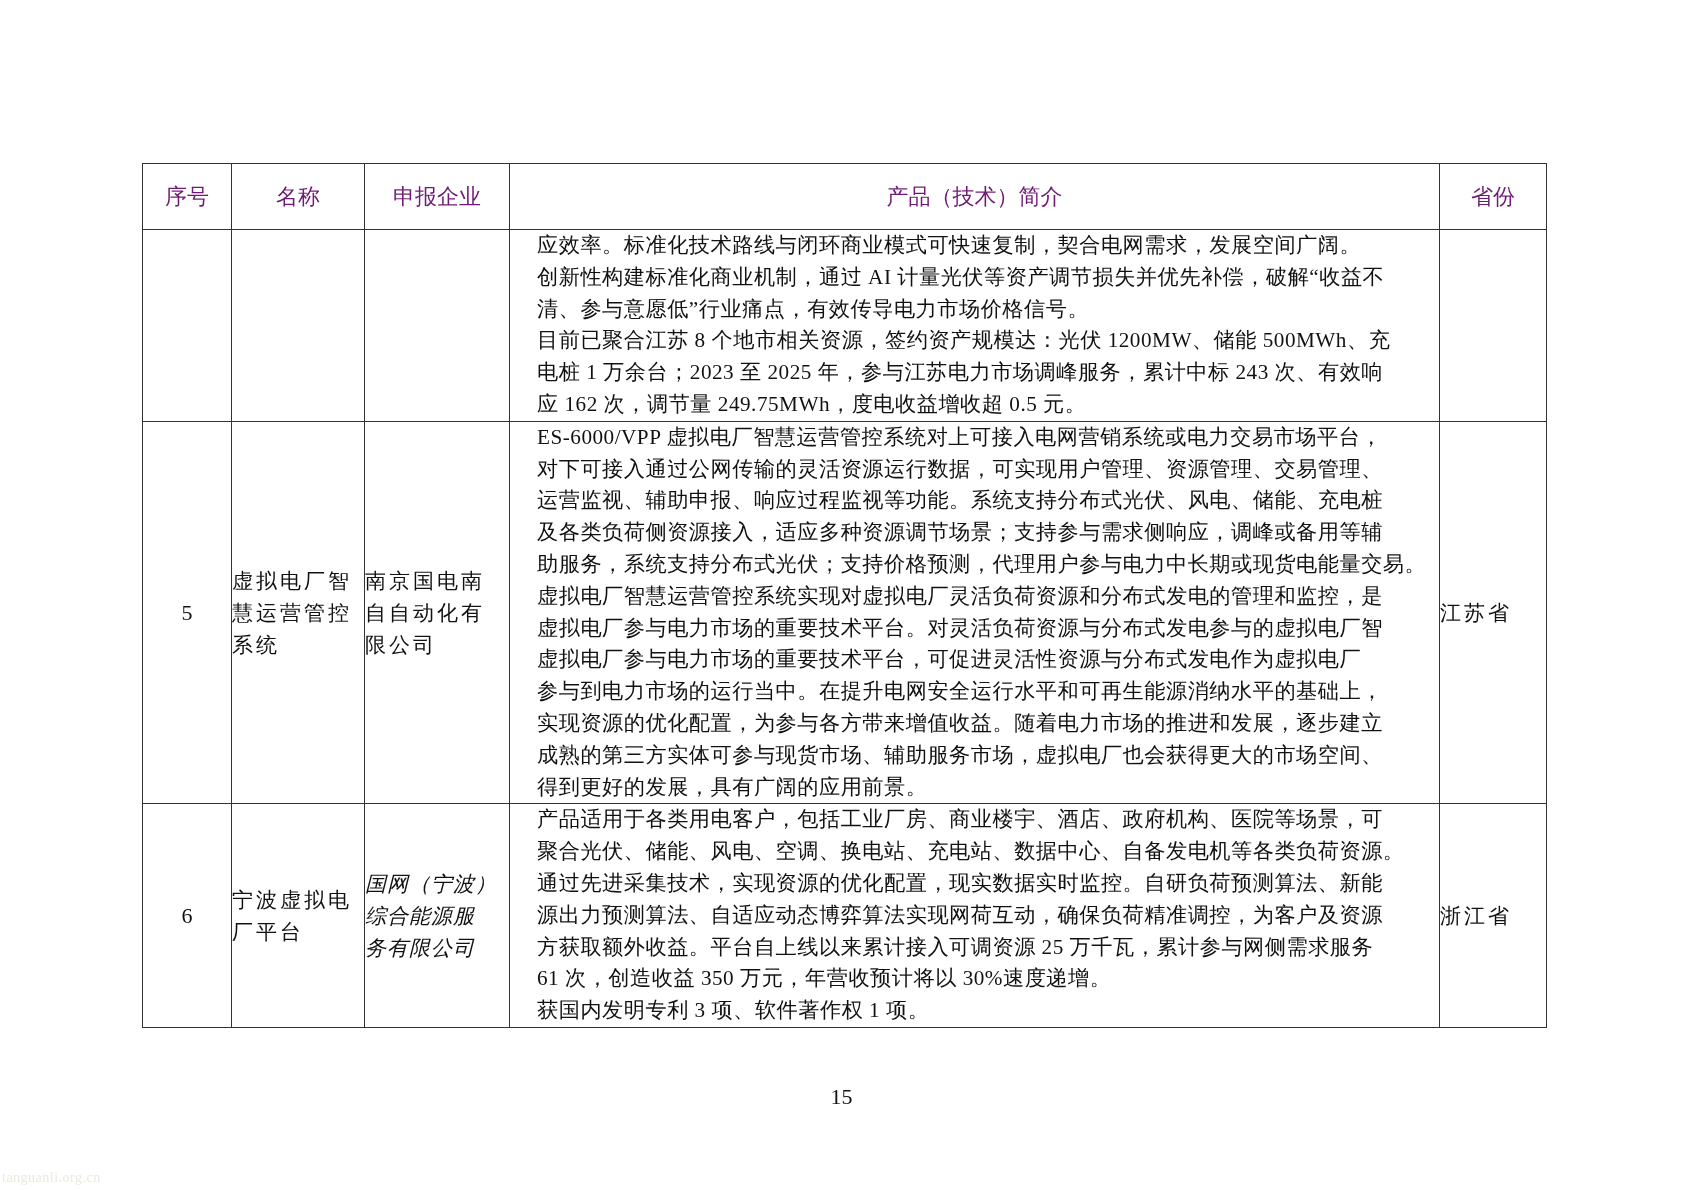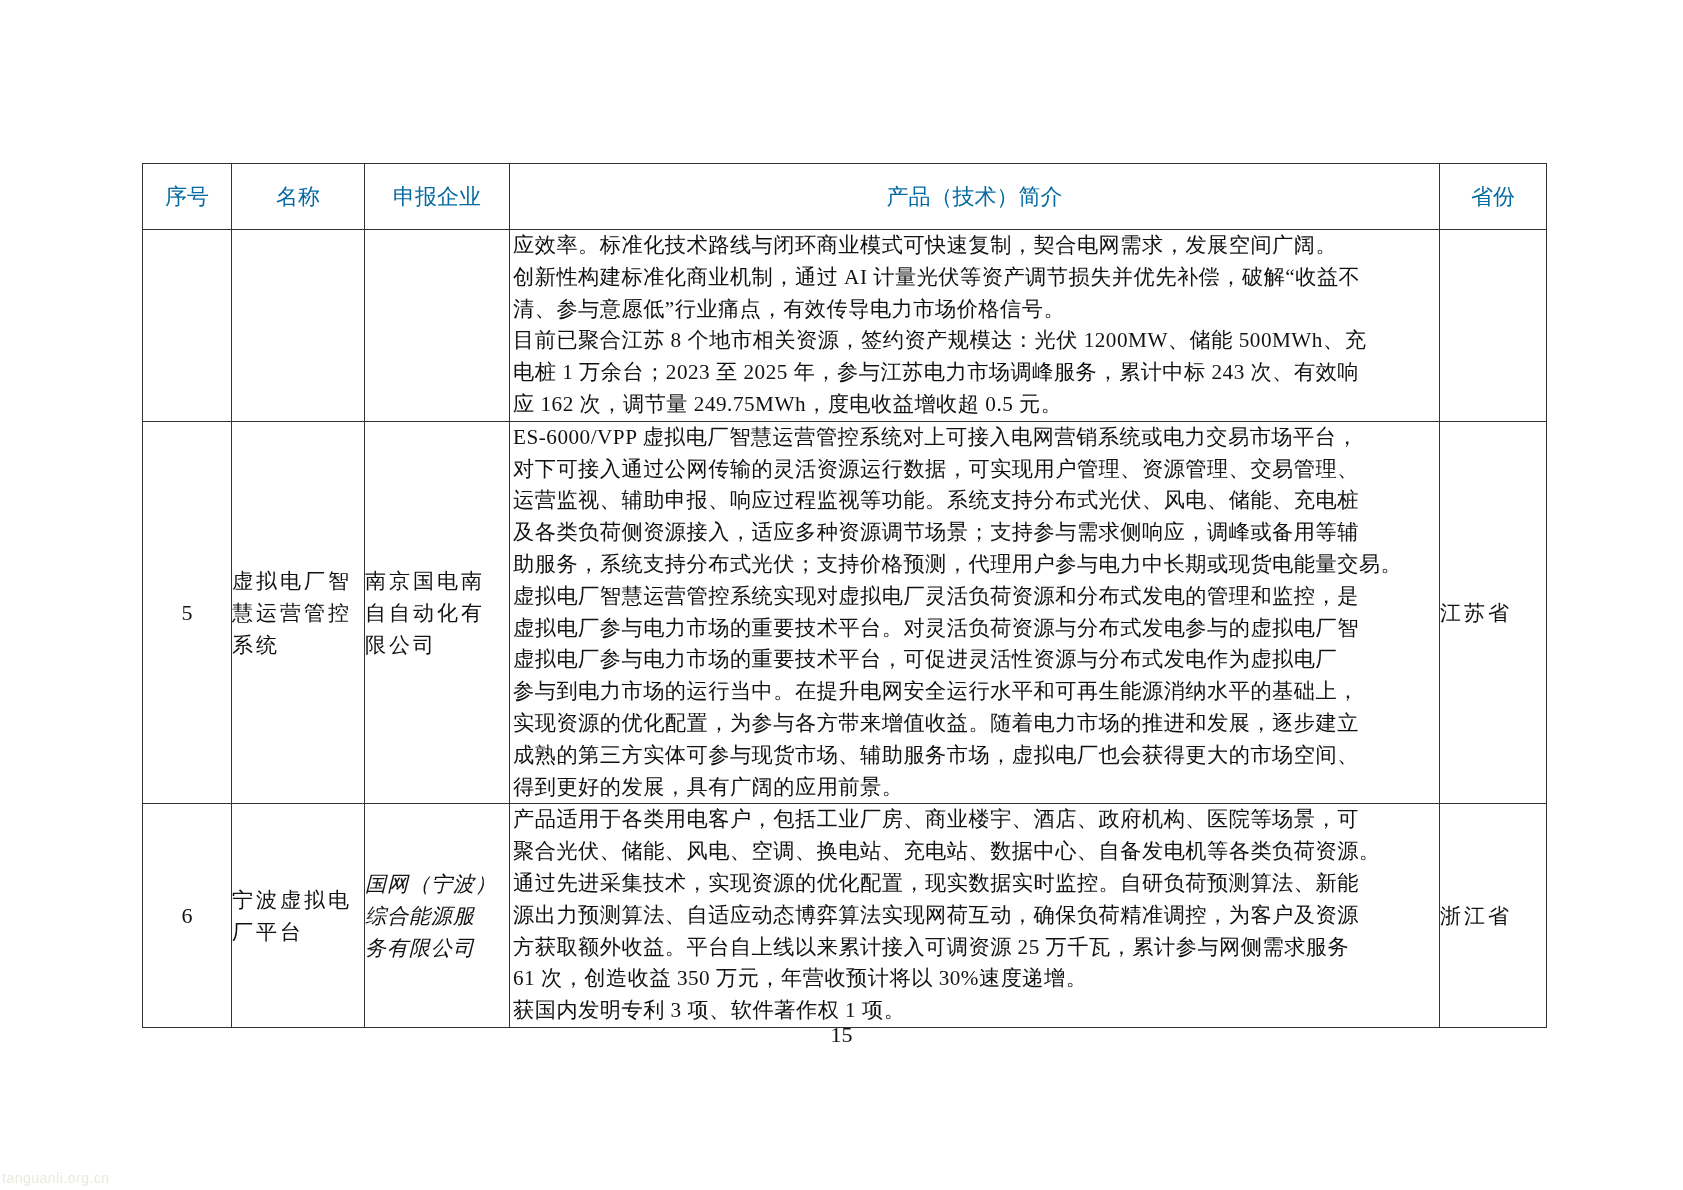--- a/index.html
+++ b/index.html
@@ -27,21 +27,21 @@
       border: 1.5px solid #333333;
       padding: 0;
       vertical-align: middle;
     }
     .page-table th {
       height: 65px;
       font-family: "DejaVu Sans", "Liberation Sans", sans-serif;
       font-weight: normal;
       font-size: 22px;
       text-align: center;
-      color: #0369a1;
+      color: #701a75;
     }
     col.c-no { width: 89px; }
     col.c-name { width: 133px; }
     col.c-company { width: 145px; }
     col.c-desc { width: 930px; }
     col.c-prov { width: 107px; }
 
     .cell-center {
       text-align: left;
       font-size: 21px;
@@ -55,38 +55,39 @@
     .cell-desc {
       font-size: 21.2px;
       line-height: 31.8px;
       padding: 0 0 0 3px !important;
       text-align: justify;
       letter-spacing: 0.5px;
     }
     .desc-line {
       display: block;
       white-space: nowrap;
+      margin-left: 24px;
     }
     .row-cont { height: 191px; }
     .row-5 { height: 382px; }
     .row-6 { height: 222px; }
 
     .page-number {
       position: absolute;
       left: 0;
       width: 1683px;
-      top: 1022px;
+      top: 1084px;
       text-align: center;
       font-size: 22px;
     }
     .watermark {
       position: absolute;
       left: 2px;
       top: 1170px;
-      font-family: Liberation Sans, sans-serif;
+      font-family: Liberation Serif, serif;
       font-size: 14px;
       color: #e6ecd8;
       letter-spacing: 0.5px;
     }
   </style>
 </head>
 <body>
 
 <table class="page-table">
   <colgroup>

